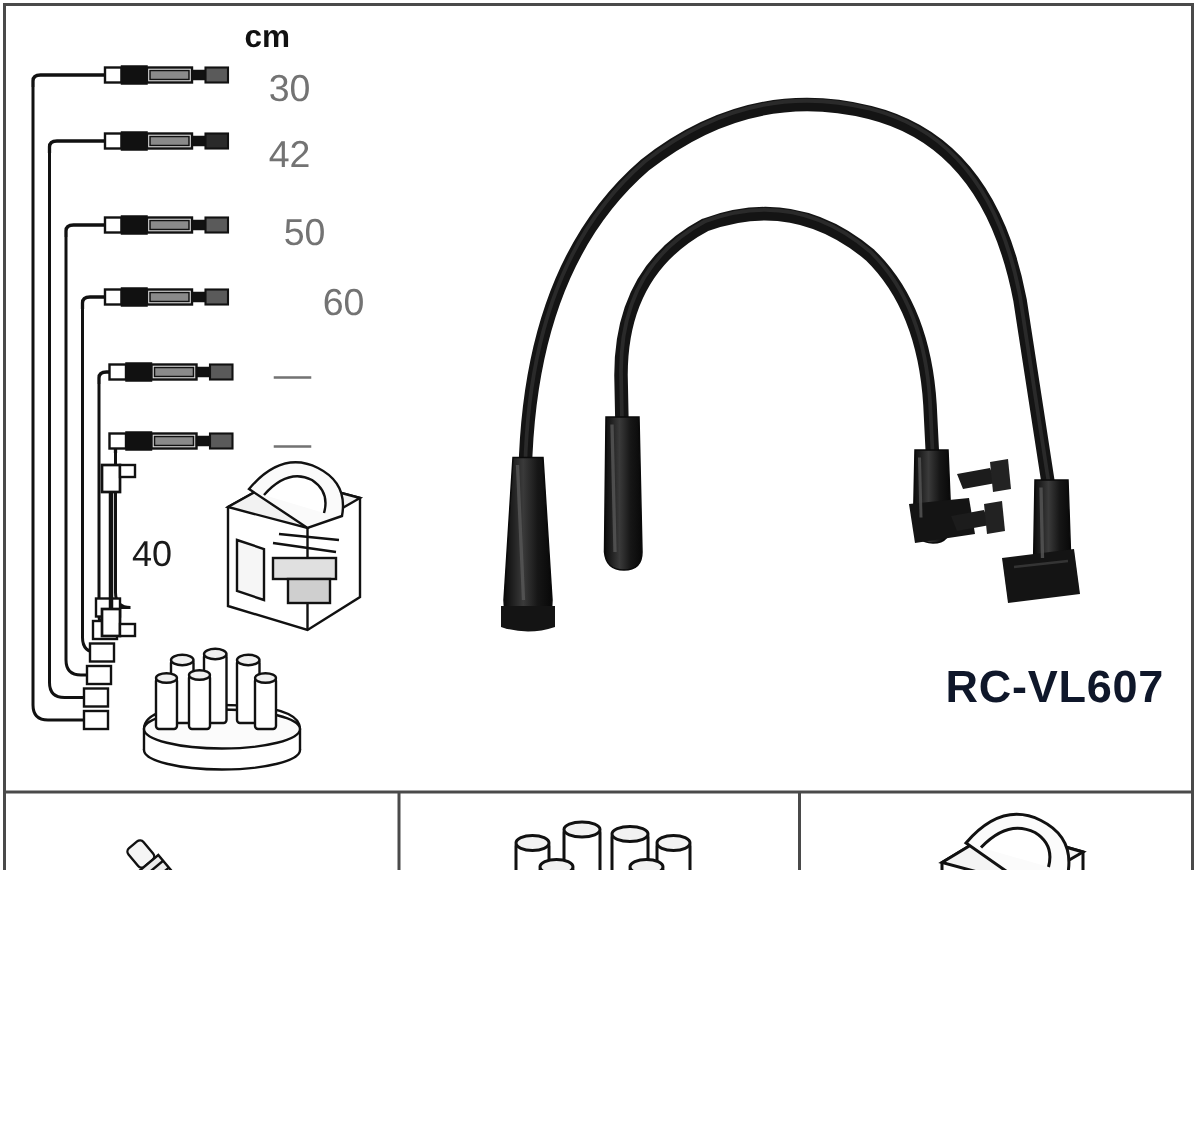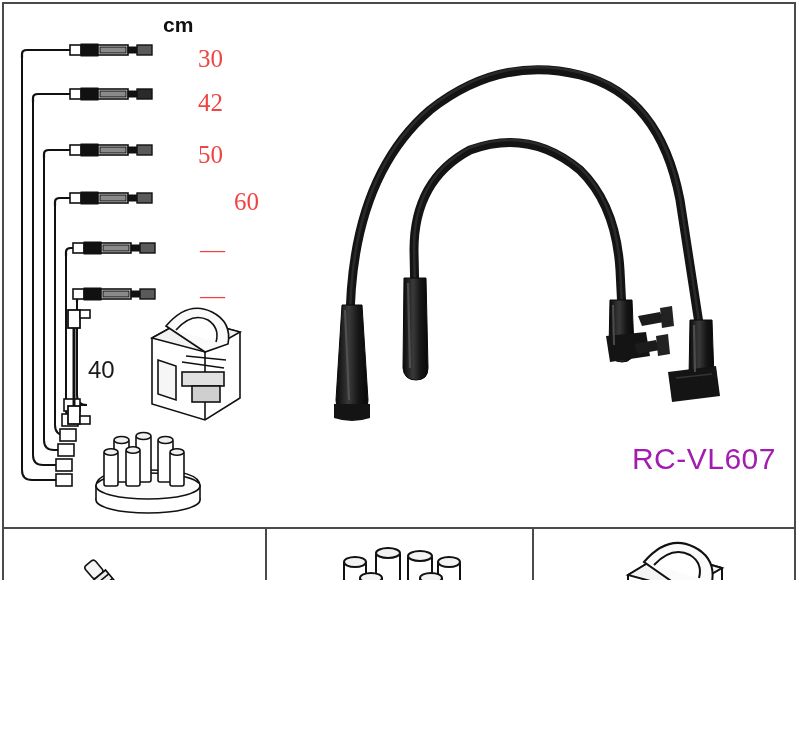--- a/index.html
+++ b/index.html
@@ -55,39 +55,39 @@
   .label-cm {
     position: absolute;
     font-size: 21px;
     font-weight: bold;
     color: #111111;
     letter-spacing: 0px;
   }
   .len-label {
     position: absolute;
     font-size: 25px;
-    color: #ef4444;
-    font-family: Liberation Serif, serif;
-    text-align: right;
+    color: #737373;
+    font-family: Liberation Sans, sans-serif;
+    text-align: center;
     width: 60px;
   }
   .label-40 {
     position: absolute;
     left: 88px;
     top: 356px;
     font-size: 24px;
     color: #1a1a1a;
   }
   .product-code {
     position: absolute;
     right: 24px;
     top: 442px;
     font-size: 30px;
-    font-weight: normal;
-    color: #a21caf;
+    font-weight: bold;
+    color: #0f172a;
     letter-spacing: 0.5px;
     text-align: right;
   }
   .stock-no {
     position: absolute;
     right: 24px;
     top: 489px;
     font-size: 21px;
     font-weight: bold;
     color: #111111;
@@ -349,21 +349,21 @@
       <rect x="651" y="697" width="32" height="10" fill="#111"></rect>
       <rect x="650" y="707" width="34" height="9" fill="#fff" stroke="#111" stroke-width="1.6"></rect>
       <path d="M650 716 L684 716 L694 750 L640 750 Z" fill="#080808"></path>
     </g>
   </svg>
 
   <div class="label-cm" style="left:163px; top:13px;">cm</div>
 
   <div class="len-label" style="left:163px; top:45px;">30</div>
   <div class="len-label" style="left:163px; top:89px;">42</div>
-  <div class="len-label" style="left:163px; top:141px;">50</div>
+  <div class="len-label" style="left:173px; top:141px;">50</div>
   <div class="len-label" style="left:163px; top:188px;margin-left:36px;">60</div>
   <div class="len-label" style="left:165px; top:236px;">—</div>
   <div class="len-label" style="left:165px; top:282px;">—</div>
 
   <div class="label-40">40</div>
 
   <div class="product-code">RC-VL607</div>
 
 </div>
 

